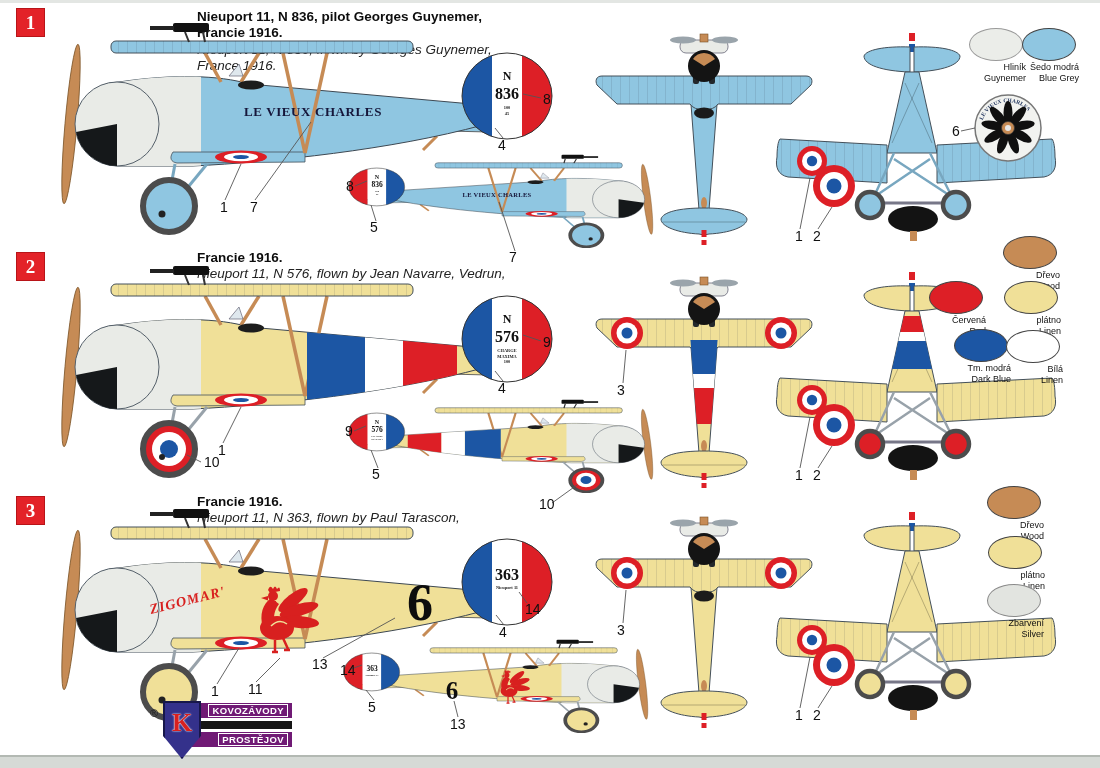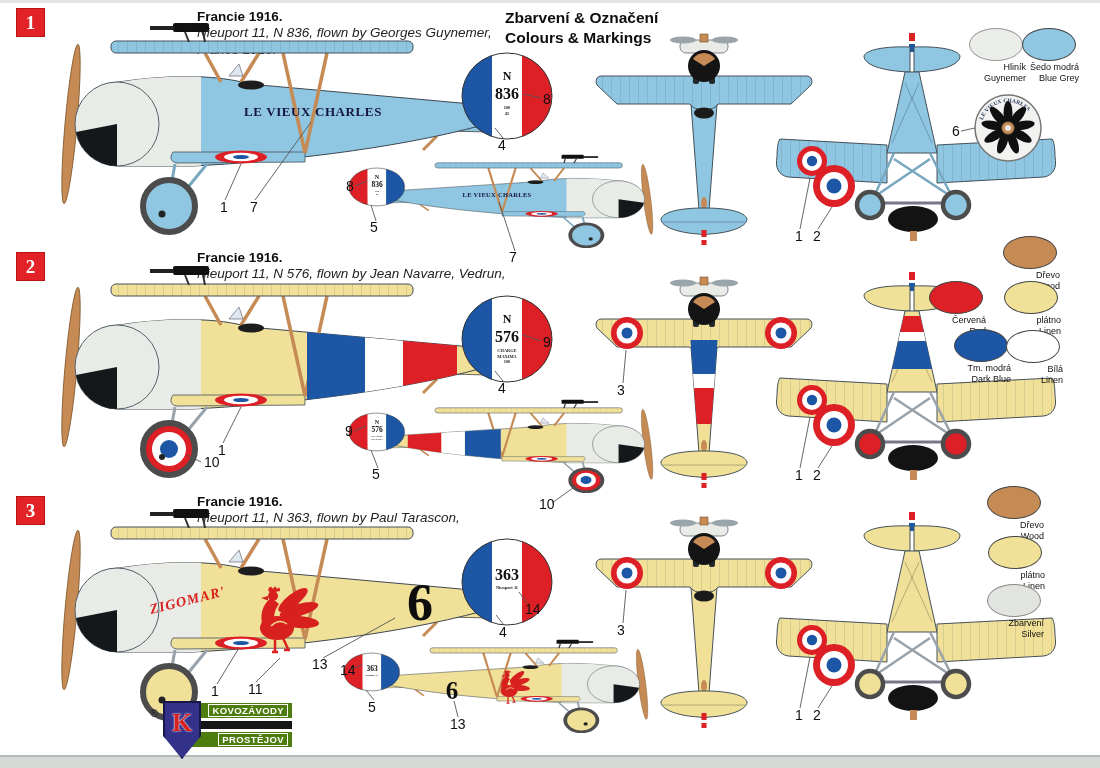--- a/index.html
+++ b/index.html
@@ -47,21 +47,21 @@
   .s3vars{--body:#F0E098;--panel:#E9EBE7;--wheel:#F0E098;--gear:#98a2aa}
   
   .logo{position:absolute;left:150px;top:700px;width:142px;height:62px}
   .logo-reg{position:absolute;left:0;top:7px;font-size:11px;color:#222}
   .logo-shield{position:absolute;left:13px;top:1px;width:34px;height:54px;background:#34318b;
       border:2px solid #17174a;clip-path:polygon(0 0,100% 0,100% 60%,50% 100%,0 60%);z-index:2;
       display:flex;justify-content:center}
   .logo-k{font:bold 26px "Liberation Serif",serif;color:#d8201f;line-height:1.5;
       text-shadow:0 0 2px #fff,0 0 1px #fff}
   .logo-bars{position:absolute;left:42px;top:3px;width:100px}
-  .bar{background:#4d7c0f;height:15px;margin-bottom:3px;display:flex;align-items:center;justify-content:flex-end;padding-right:4px}
+  .bar{background:#701a75;height:15px;margin-bottom:3px;display:flex;align-items:center;justify-content:flex-end;padding-right:4px}
   .bar-mid{height:8px;margin-bottom:3px;background:#151515}
   .bar span{color:#fff;font-weight:bold;font-size:9.5px;letter-spacing:.4px;border:1px solid #fff;padding:0 3px;line-height:11px}
 </style>
 </head>
 <body>
 
 <div id="sheet">
 <div class="edge-top"></div>
 
 <svg width="0" height="0" style="position:absolute">
@@ -208,29 +208,26 @@
     <circle cx="38" cy="16" r="5"></circle>
     <path d="M33 10 q2 -6 5 -1 q2 -5 4 0 q3 -4 3 2 l-10 2 Z"></path>
     <path d="M33 16 l-7 2 7 2.5 Z"></path>
     <path d="M37 21 q-2 6 2 6 q3 -1 2 -6 Z"></path>
     <path d="M40 60 l0 12 m-3 0 h6 M48 58 l5 11 m-4 1 h6" stroke="#d8201f" stroke-width="2.5" fill="none"></path>
     <path d="M36 46 q8 -8 16 -2" stroke="#F0E098" stroke-width="1.5" fill="none"></path>
   </g>
 </defs>
 </svg>
 
-<div class="title">
-  <div>Zbarvení &amp; Označení</div>
-  <div>Colours &amp; Markings</div>
-</div>
 
 <div class="badge" style="left:16px;top:8px">
   <span>1</span>
 </div>
 <div class="heading" style="left:197px;top:9px">
+  <div class="h-cs">Nieuport 11, N 836, pilot Georges Guynemer,</div>
   <div class="h-cs">Francie 1916.</div>
   <div class="h-en">Nieuport 11, N 836, flown by Georges Guynemer,</div>
   <div class="h-en">France 1916.</div>
 </div>
 
 <svg class="view" style="left:55px;top:12px" width="500" height="230" viewBox="0 0 500 230">
   <use href="#ac-side" class="s1vars"></use>
   <text class="fusname" x="258" y="104">LE VIEUX CHARLES</text>
   <text class="rud-l" x="452" y="68">N</text>
   <text class="rud-n" x="452" y="87">836</text>

